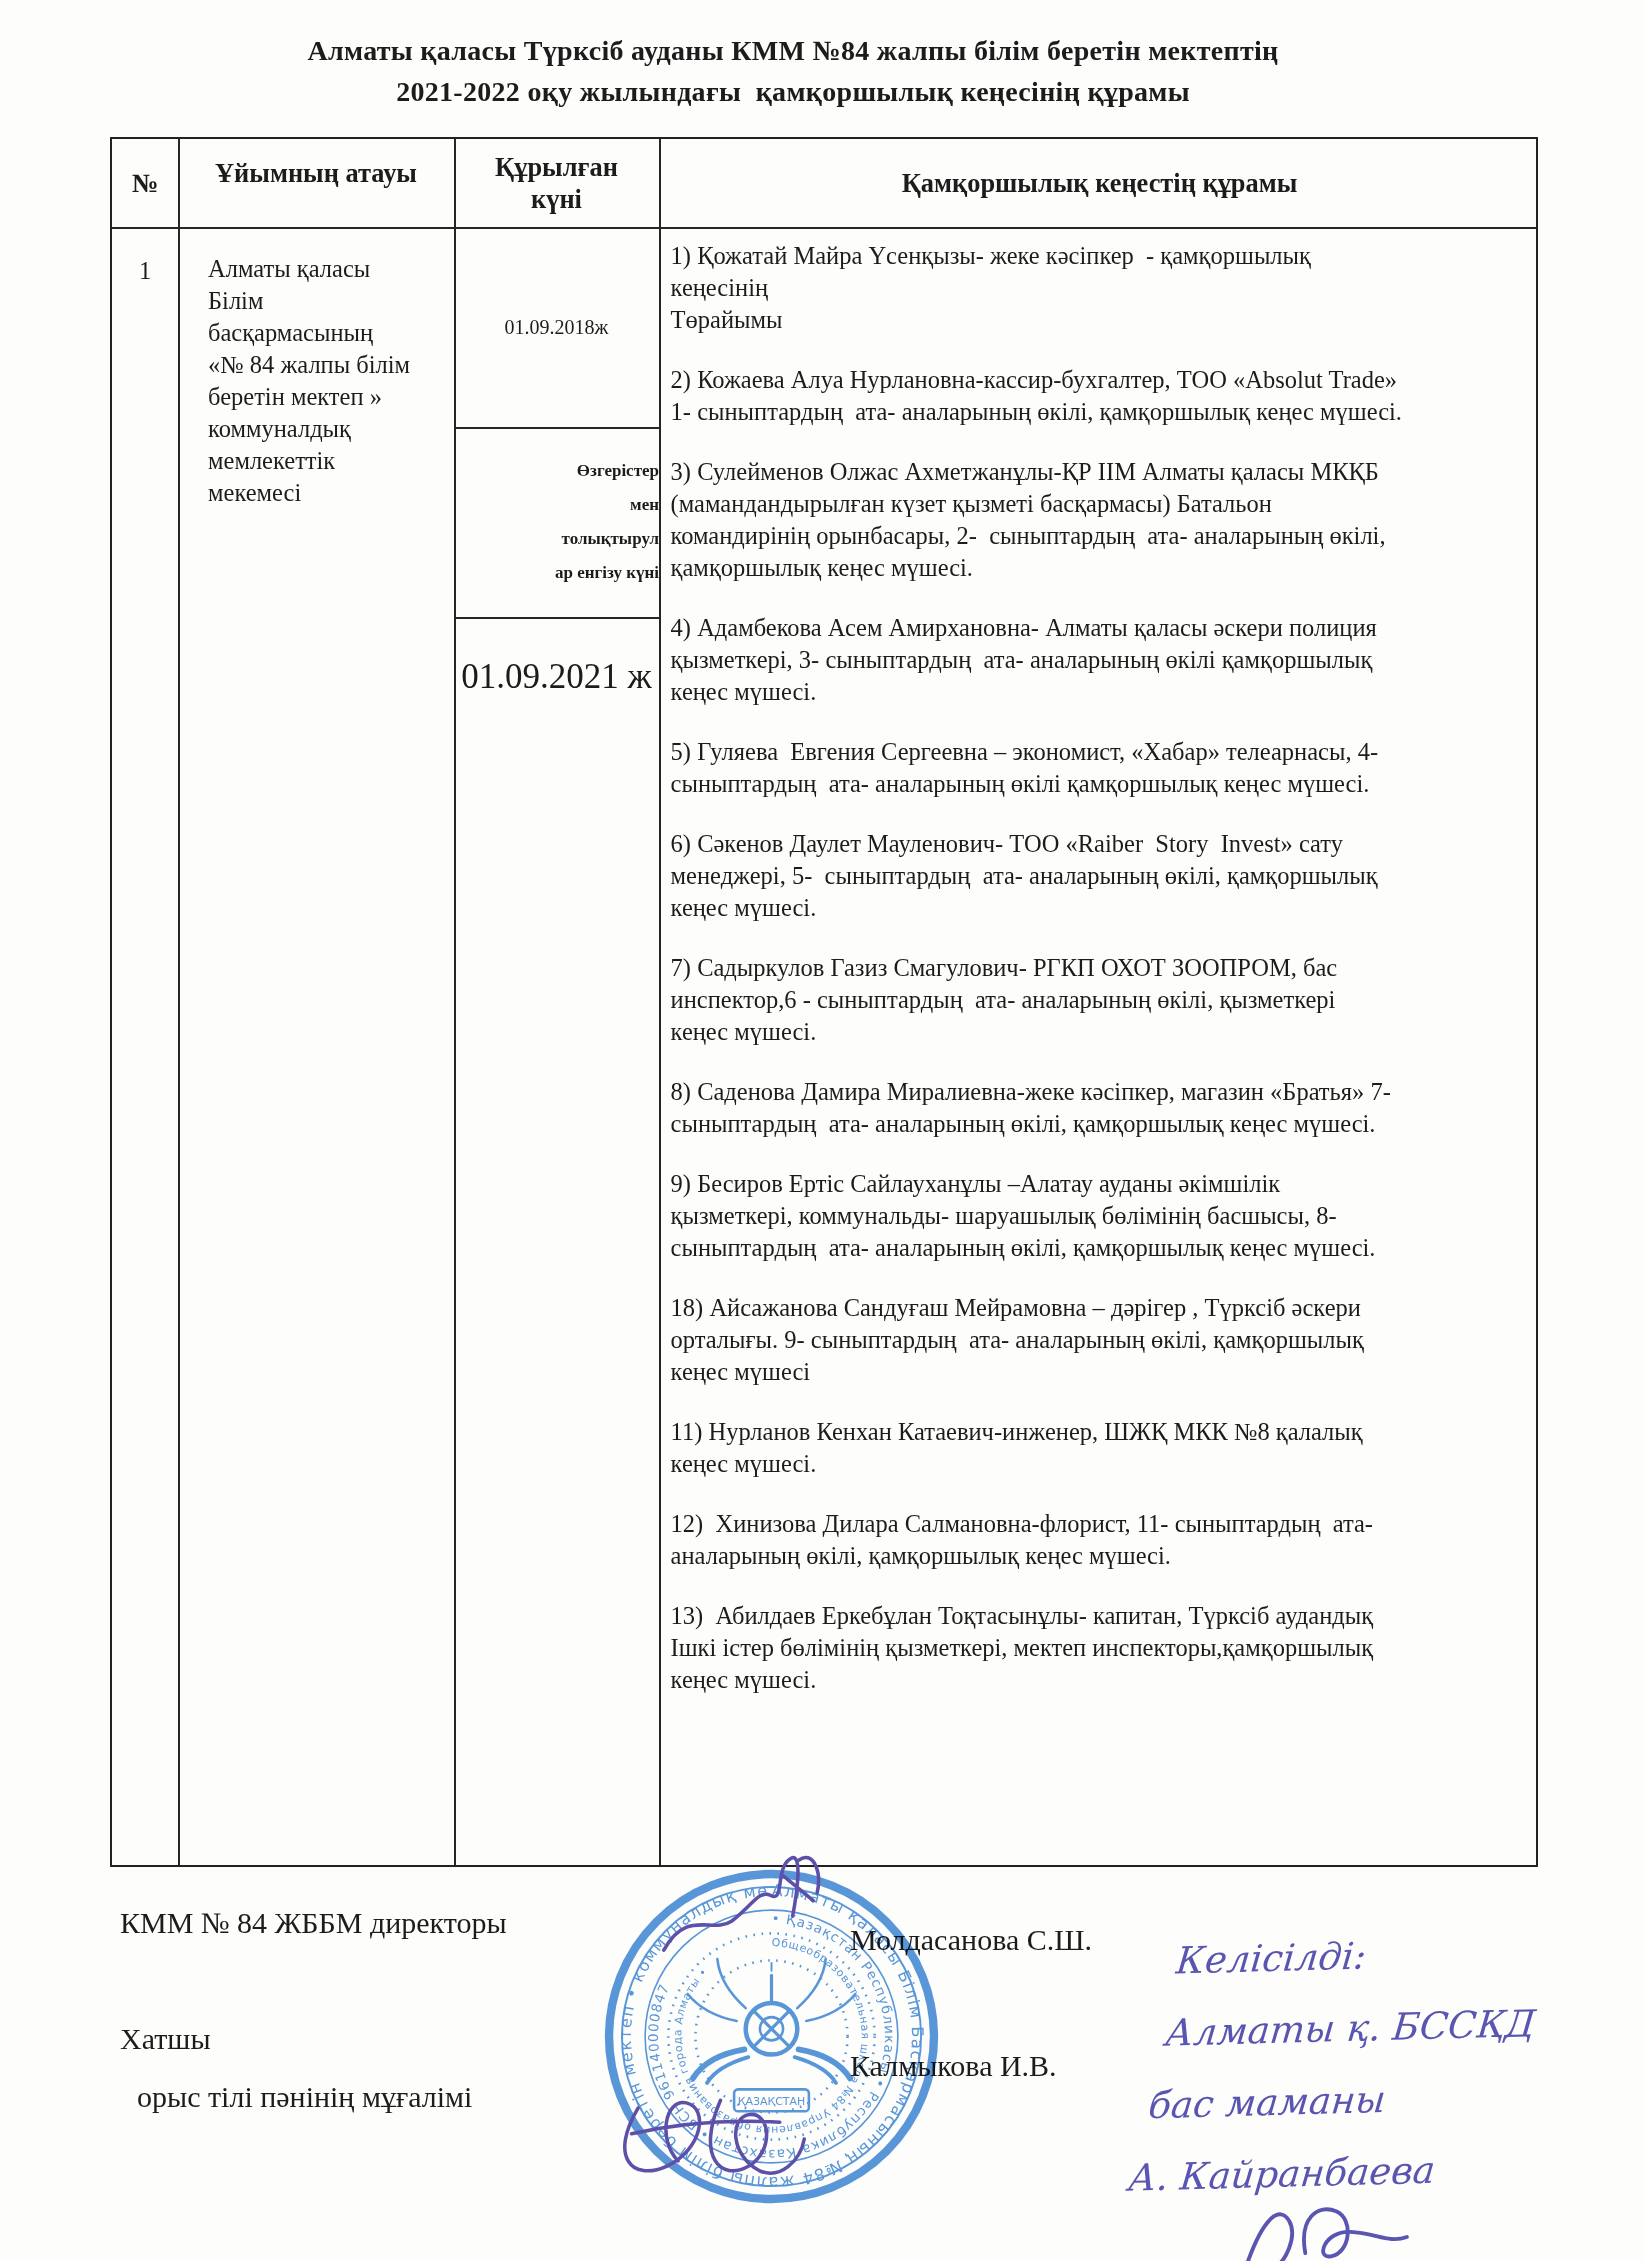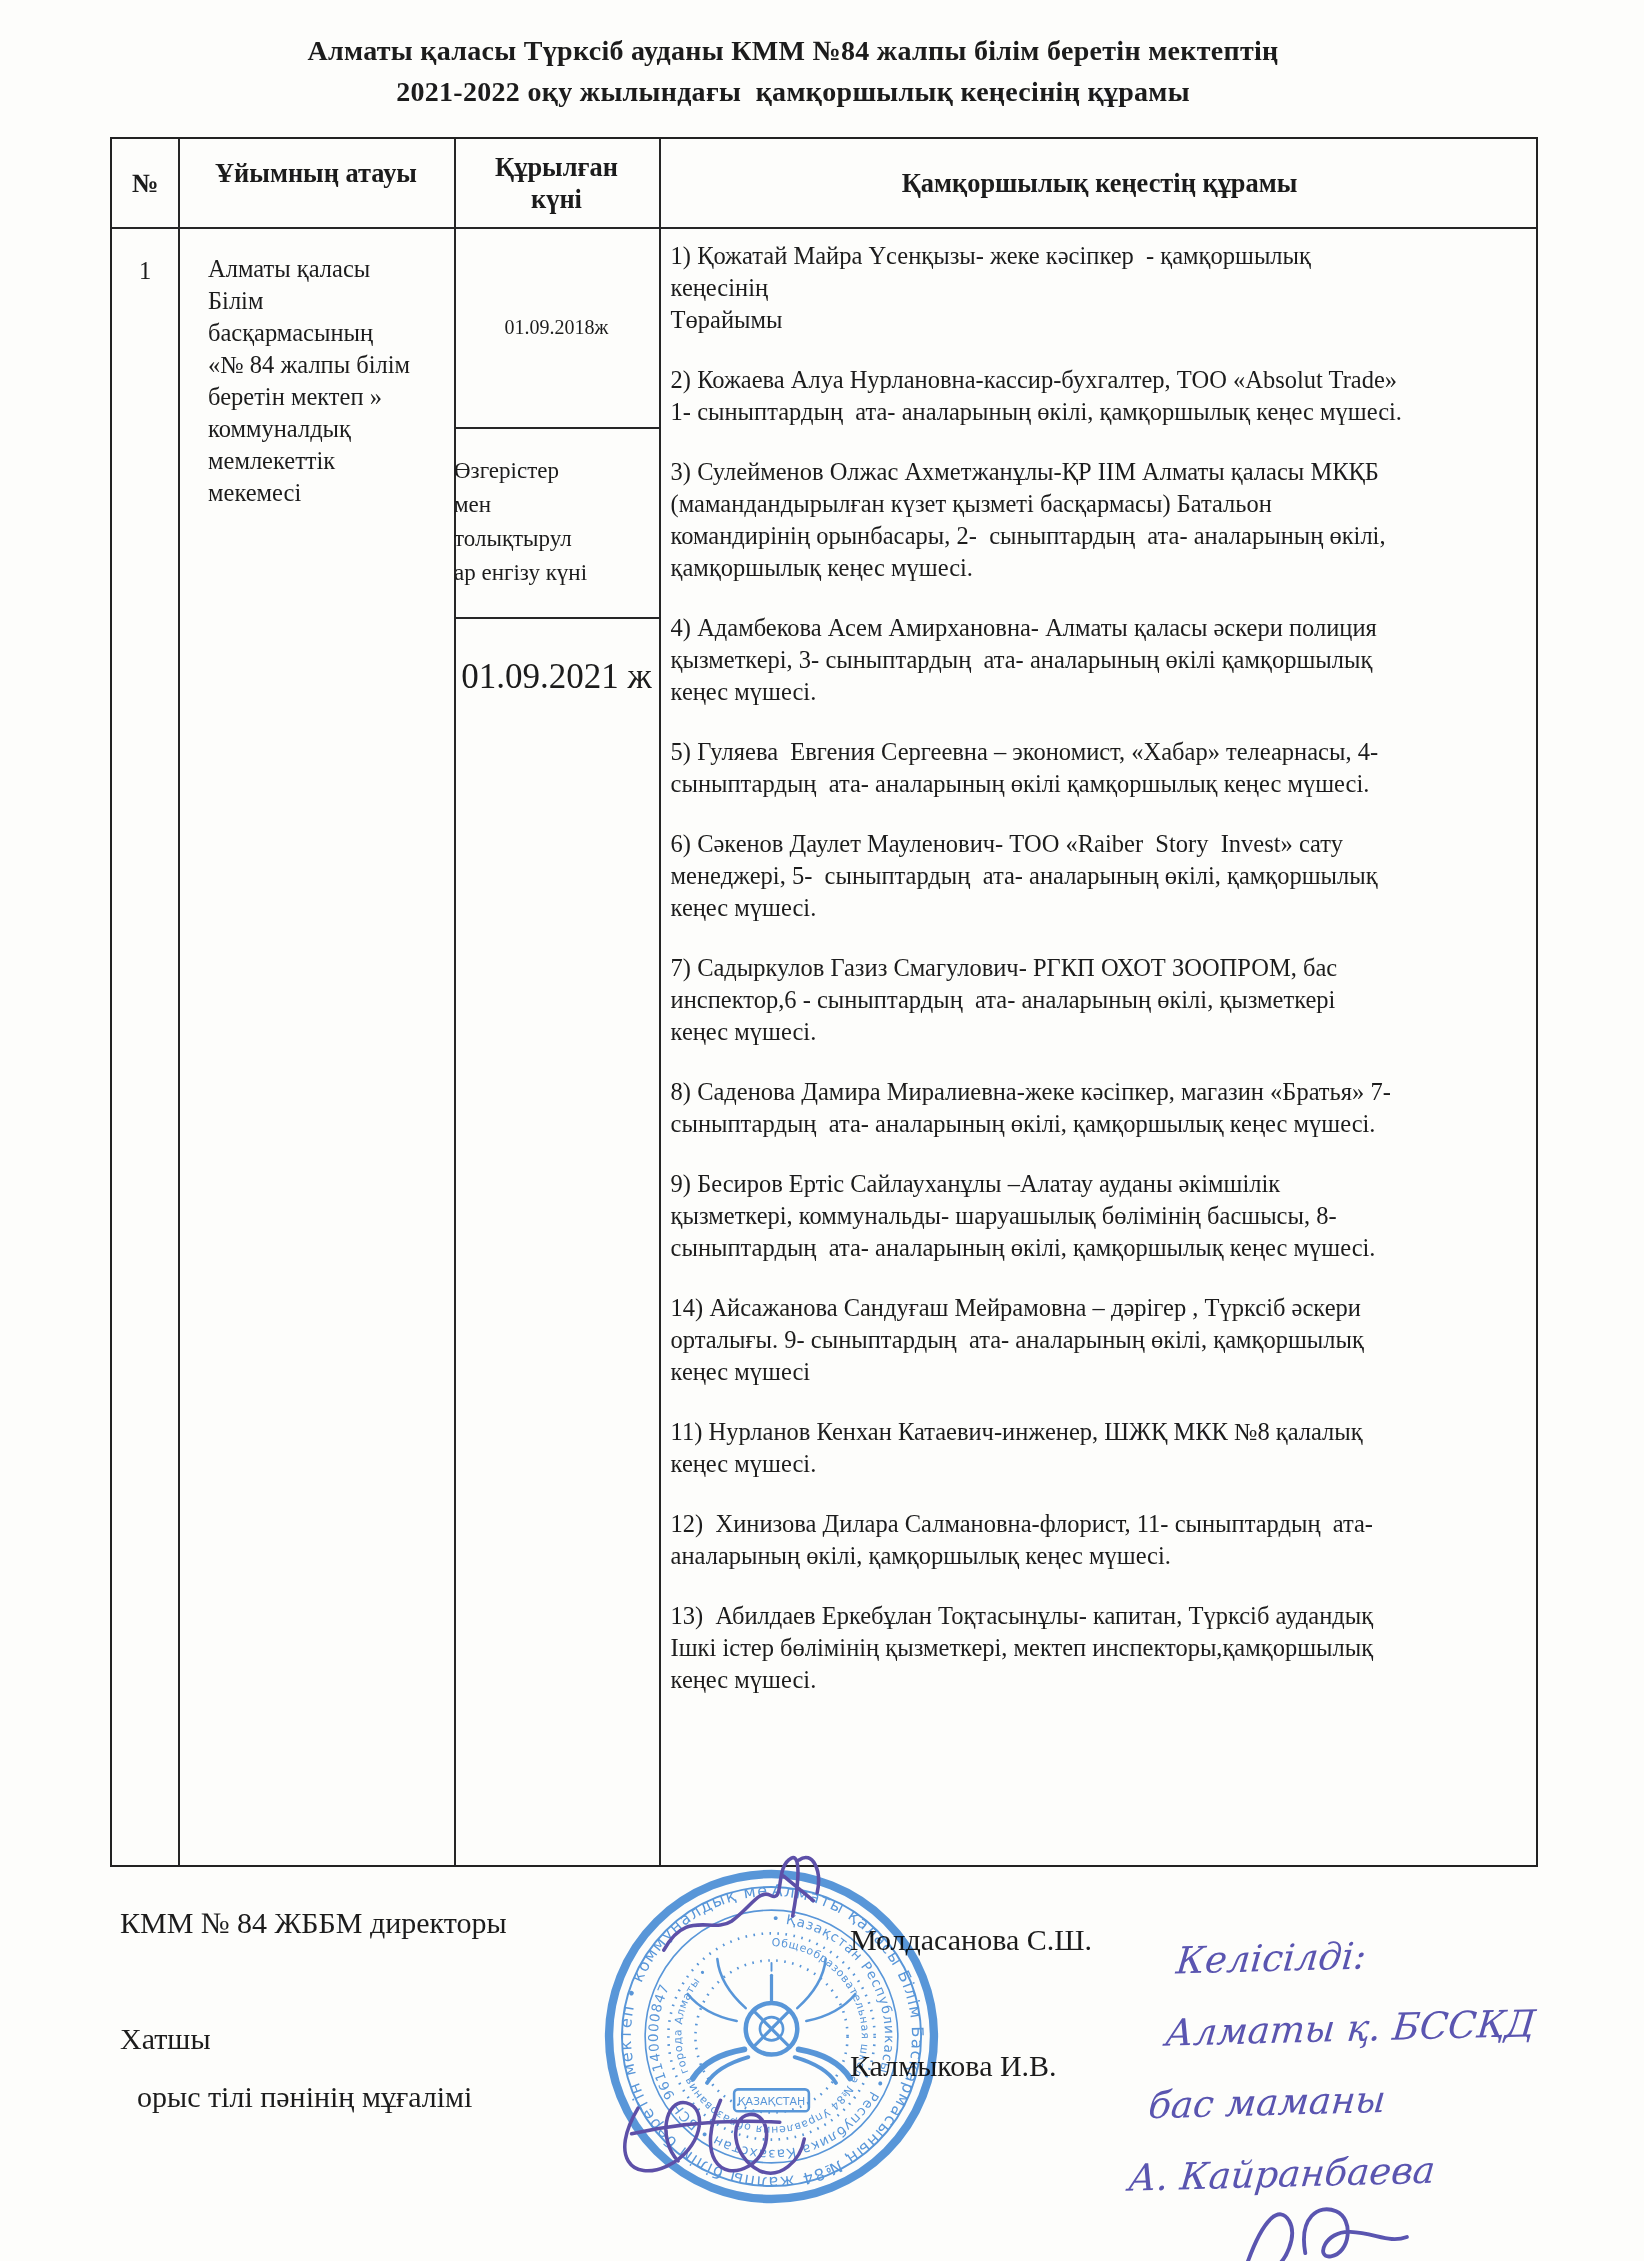--- a/index.html
+++ b/index.html
@@ -24,22 +24,22 @@
   }
   .vline{position:absolute;top:0;bottom:0;width:1.9px;background:#262626;}
   .hline{position:absolute;height:1.9px;background:#262626;}
   .cell{position:absolute;box-sizing:border-box;}
   .hdr{display:flex;align-items:center;justify-content:center;text-align:center;
        font-weight:bold;font-size:26.4px;line-height:32px;}
   .body-text{font-size:24.5px;line-height:32px;}
   .num-cell{text-align:center;padding-top:28px;}
   .org-cell{padding:26px 9px 0 30px;}
   .date-cell{display:flex;align-items:center;justify-content:center;font-size:20px;}
-  .changes-cell{display:flex;flex-direction:column;align-items:flex-start;justify-content:center;
-       font-weight:normal;font-size:23px;line-height:34px;text-align:center;}
+  .changes-cell{display:flex;flex-direction:column;align-items:flex-end;justify-content:center;
+       font-weight:bold;font-size:17px;line-height:34px;text-align:center;}
   .date2-cell{justify-content:center;display:flex;padding-top:40px;font-size:35px;}
   .members-cell{padding:17px 10.3px 0 11.6px;}
   .member{margin:0 0 28px 0;}
 
   
   .f-text{position:absolute;font-size:30px;white-space:pre;}
 
   
   .stamp{position:absolute;left:591px;top:1856px;width:361px;height:361px;
          opacity:.88;mix-blend-mode:multiply;}
@@ -147,21 +147,21 @@
       <div class="member">
         <span class="ln">8) Саденова Дамира Миралиевна-жеке кәсіпкер, магазин «Братья» 7-</span>
         <span class="ln">сыныптардың  ата- аналарының өкілі, қамқоршылық кеңес мүшесі.</span>
       </div>
       <div class="member">
         <span class="ln">9) Бесиров Ертіс Сайлауханұлы –Алатау ауданы әкімшілік</span>
         <span class="ln">қызметкері, коммунальды- шаруашылық бөлімінің басшысы, 8-</span>
         <span class="ln">сыныптардың  ата- аналарының өкілі, қамқоршылық кеңес мүшесі.</span>
       </div>
       <div class="member">
-        <span class="ln">14) Айсажанова Сандуғаш Мейрамовна – дәрігер , Түрксіб әскери</span>
+        <span class="ln">18) Айсажанова Сандуғаш Мейрамовна – дәрігер , Түрксіб әскери</span>
         <span class="ln">орталығы. 9- сыныптардың  ата- аналарының өкілі, қамқоршылық</span>
         <span class="ln">кеңес мүшесі</span>
       </div>
       <div class="member">
         <span class="ln">11) Нурланов Кенхан Катаевич-инженер, ШЖҚ МКК №8 қалалық</span>
         <span class="ln">кеңес мүшесі.</span>
       </div>
       <div class="member">
         <span class="ln">12)  Хинизова Дилара Салмановна-флорист, 11- сыныптардың  ата-</span>
         <span class="ln">аналарының өкілі, қамқоршылық кеңес мүшесі.</span>

